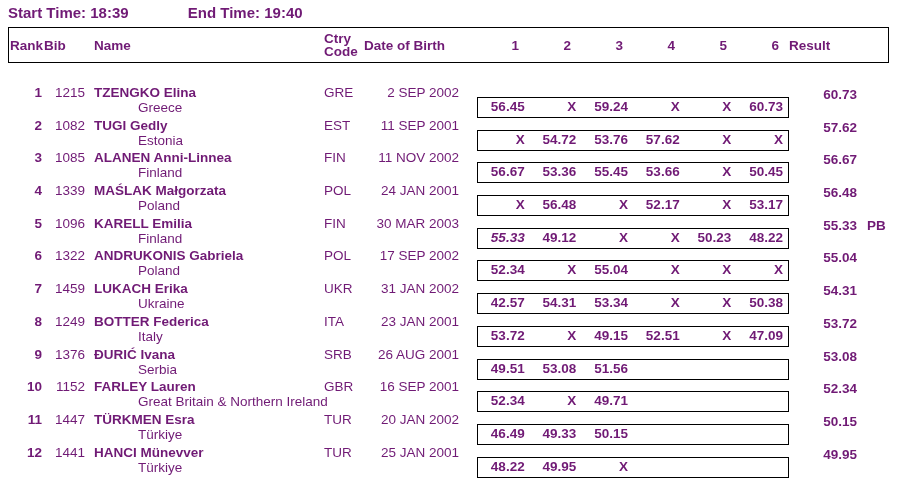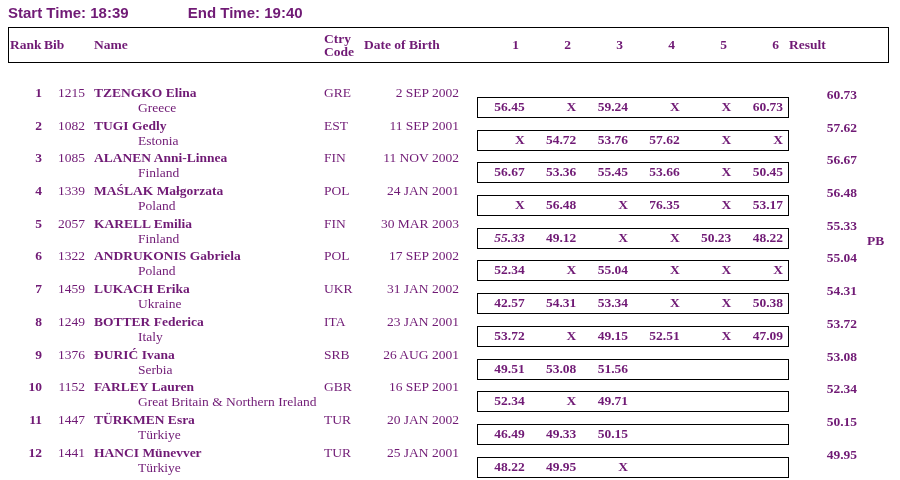--- a/index.html
+++ b/index.html
@@ -11,21 +11,21 @@
   .it { font-style:italic; }
 
   
   .times { position:absolute; top:4px; left:8px; font-size:15px; font-weight:bold; }
   .times .endt { margin-left:55px; }
 
   
   .grid {
     display:grid;
     grid-template-columns:44px 42px 8px 230px 40px 95px 18px 312px 70px 41px;
-    width:900px; box-sizing:border-box;font-family:Liberation Serif, serif;
+    width:900px; box-sizing:border-box;
   }
 
   
   .theader-border {
     position:absolute; left:8px; top:27px; width:881px; height:36px;
     border:1.5px solid #000; box-sizing:border-box;
   }
   .theader-grid {
     position:absolute; left:0; top:27px; height:36px;
     align-items:center; font-weight:bold; font-size:13.5px;
@@ -46,21 +46,21 @@
   .cell-name .co { font-weight:normal; line-height:14px; white-space:nowrap;margin-left:44px; }
   .cell-ctry { line-height:16px; }
   .cell-dob  { text-align:right; line-height:16px; }
   .attempts-box {
     border:1.5px solid #000; box-sizing:border-box; height:21px; margin-top:12px;
     display:grid; grid-template-columns:repeat(6,1fr);
     font-weight:bold; line-height:18px;
   }
   .attempts-box .att { text-align:right; padding-right:5px; overflow:hidden; }
   .cell-result { text-align:right; padding-right:2px; font-weight:bold; line-height:20px; }
-  .cell-note   { padding-left:8px; font-weight:bold; line-height:20px;margin-top:15px; }
+  .cell-note   { padding-left:8px; font-weight:bold; line-height:20px; }
 </style>
 </head>
 <body>
 
 <div class="page">
 
   <div class="times">
     <span>Start Time:</span>
     <span>18:39</span>
     <span class="endt">End Time:</span>
@@ -167,30 +167,30 @@
         <div class="nm">MAŚLAK Małgorzata</div>
         <div class="co">Poland</div>
       </div>
       <div class="cell-ctry">POL</div>
       <div class="cell-dob">24 JAN 2001</div>
       <div></div>
       <div class="attempts-box">
         <span class="att">X</span>
         <span class="att">56.48</span>
         <span class="att">X</span>
-        <span class="att">76.35</span>
+        <span class="att">52.17</span>
         <span class="att">X</span>
         <span class="att">53.17</span>
       </div>
       <div class="cell-result">56.48</div>
       <div class="cell-note"></div>
     </div>
       <div class="grid row">
       <div class="cell-rank">5</div>
-      <div class="cell-bib">2057</div>
+      <div class="cell-bib">1096</div>
       <div></div>
       <div class="cell-name">
         <div class="nm">KARELL Emilia</div>
         <div class="co">Finland</div>
       </div>
       <div class="cell-ctry">FIN</div>
       <div class="cell-dob">30 MAR 2003</div>
       <div></div>
       <div class="attempts-box">
         <span class="att it">55.33</span>

